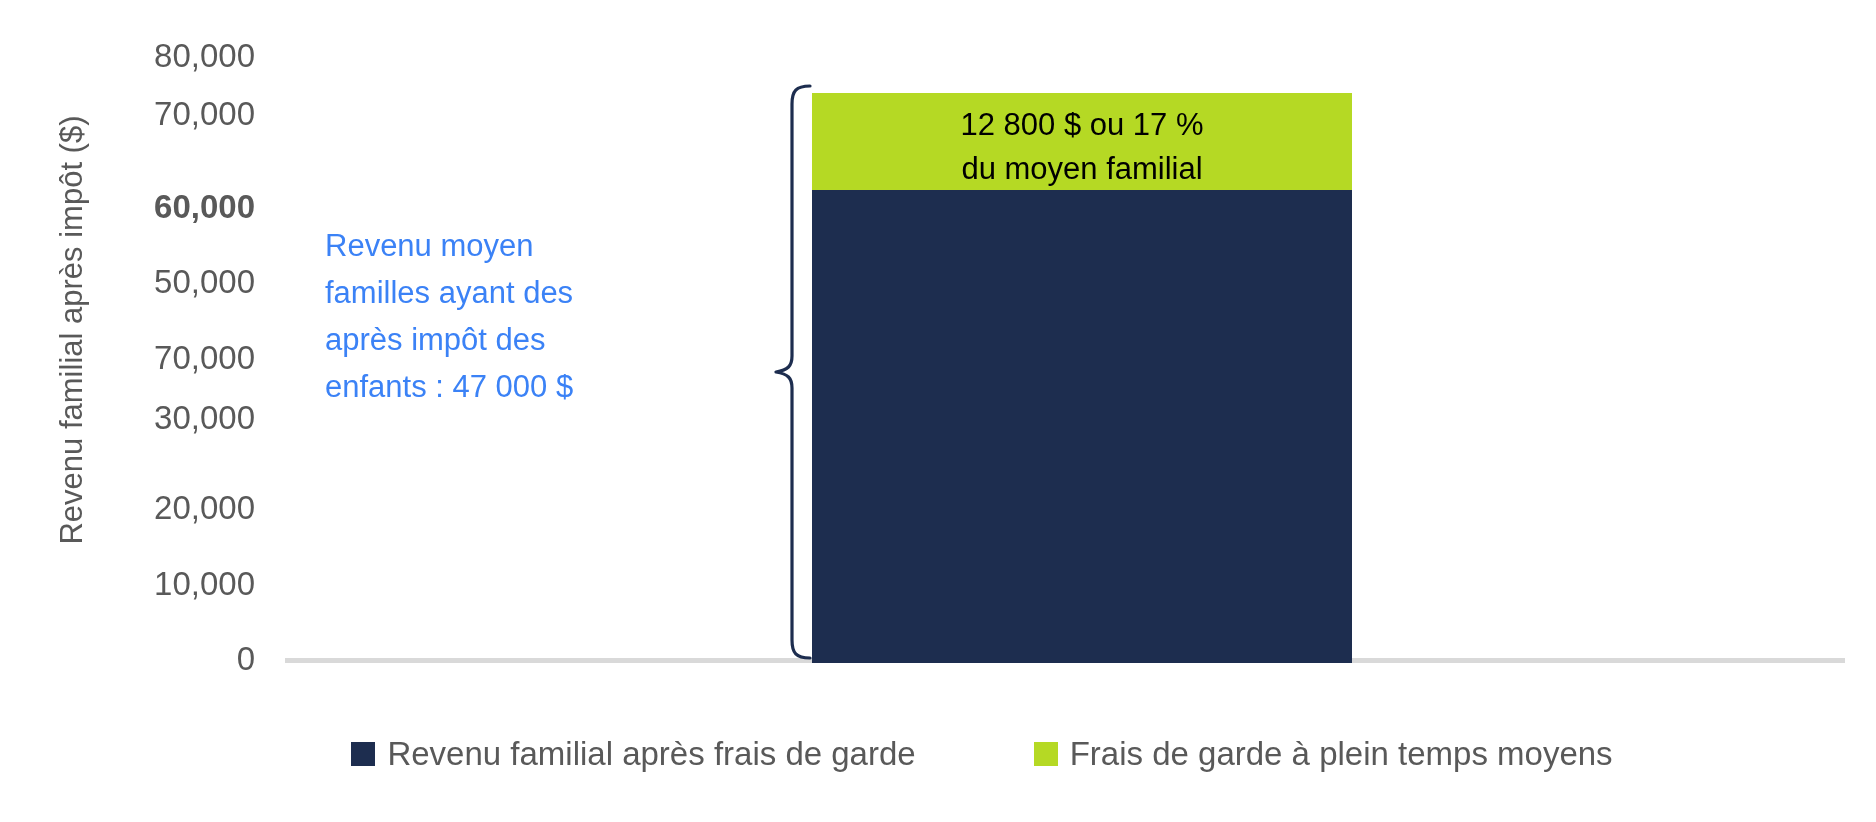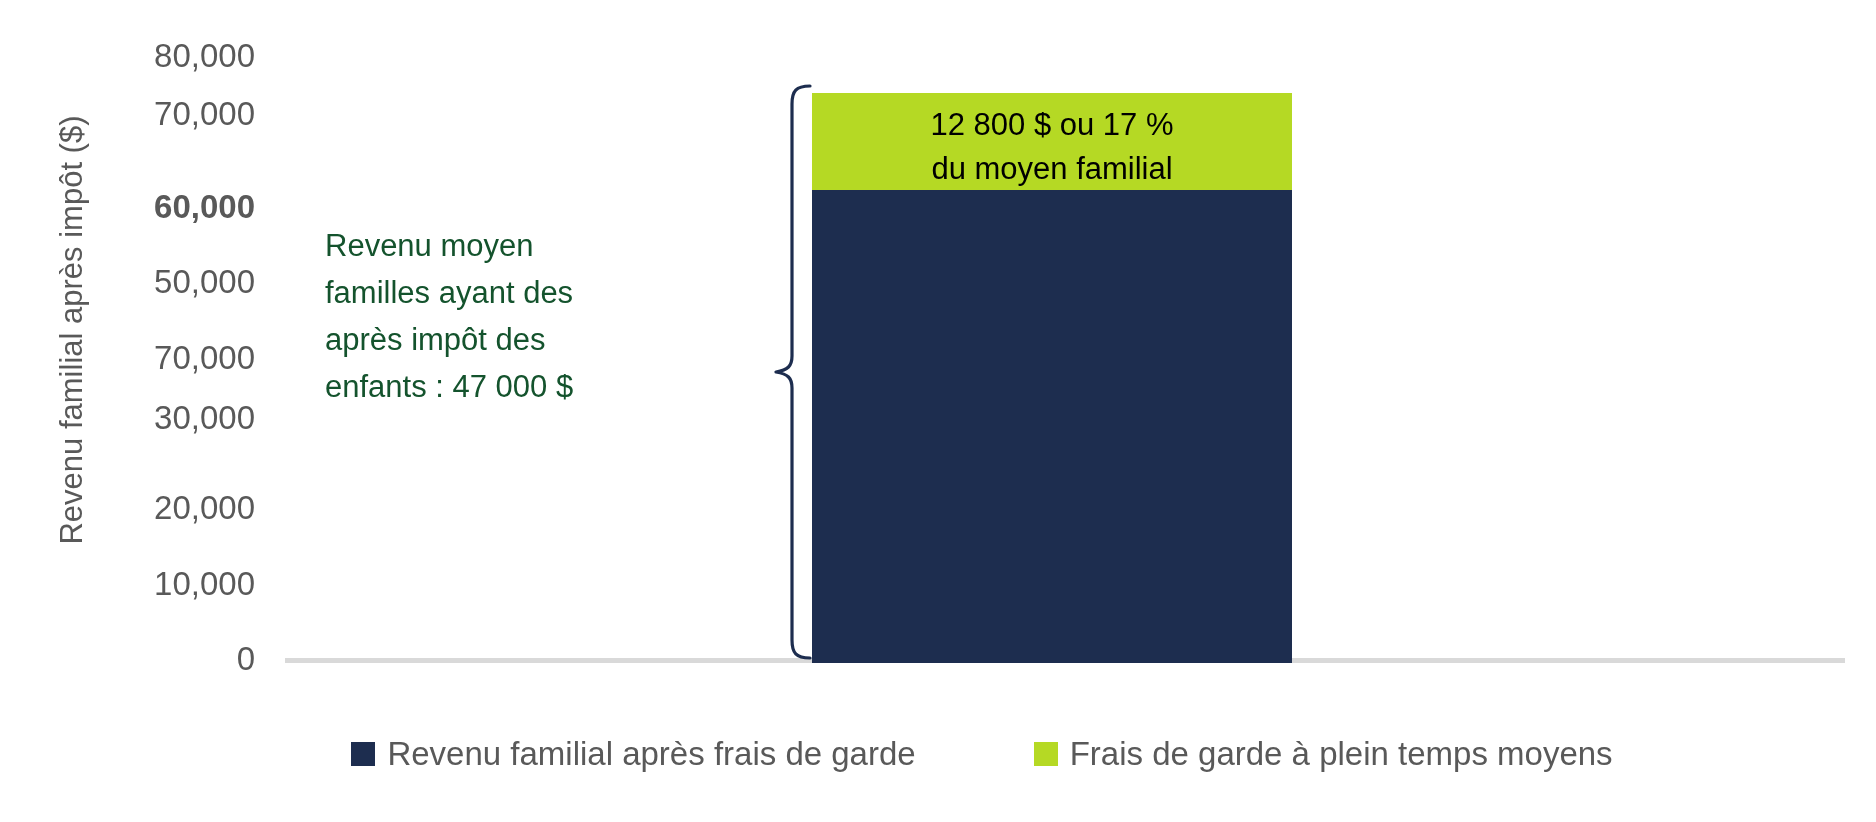--- a/index.html
+++ b/index.html
@@ -67,21 +67,21 @@
     left: 285px;
     top: 658px;
     width: 1560px;
     height: 5px;
     background: #d9d9d9;
   }
 
   
   #bar-stack {
     position: absolute;
-    width: 480px;
+    width: 540px;
   }
   .bar-seg {
     position: absolute;
     left: 0;
     width: 100%;
     box-sizing: border-box;
   }
   #bar-seg-bottom { background: #1d2d4f; }
   #bar-seg-top    { background: #b5d924; }
 
@@ -96,21 +96,21 @@
     pointer-events: none;
   }
   #bar-top-label .lbl-line { display: block; }
 
   
   #annotation {
     position: absolute;
     left: 325px;
     top: 222px;
     width: 360px;
-    color: #14532d;
+    color: #3b82f6;
     font-size: 31px;
     line-height: 47px;
   }
   #annotation .ann-line { display: block; white-space: nowrap; }
 
   
   #brace {
     position: absolute;
   }
 

